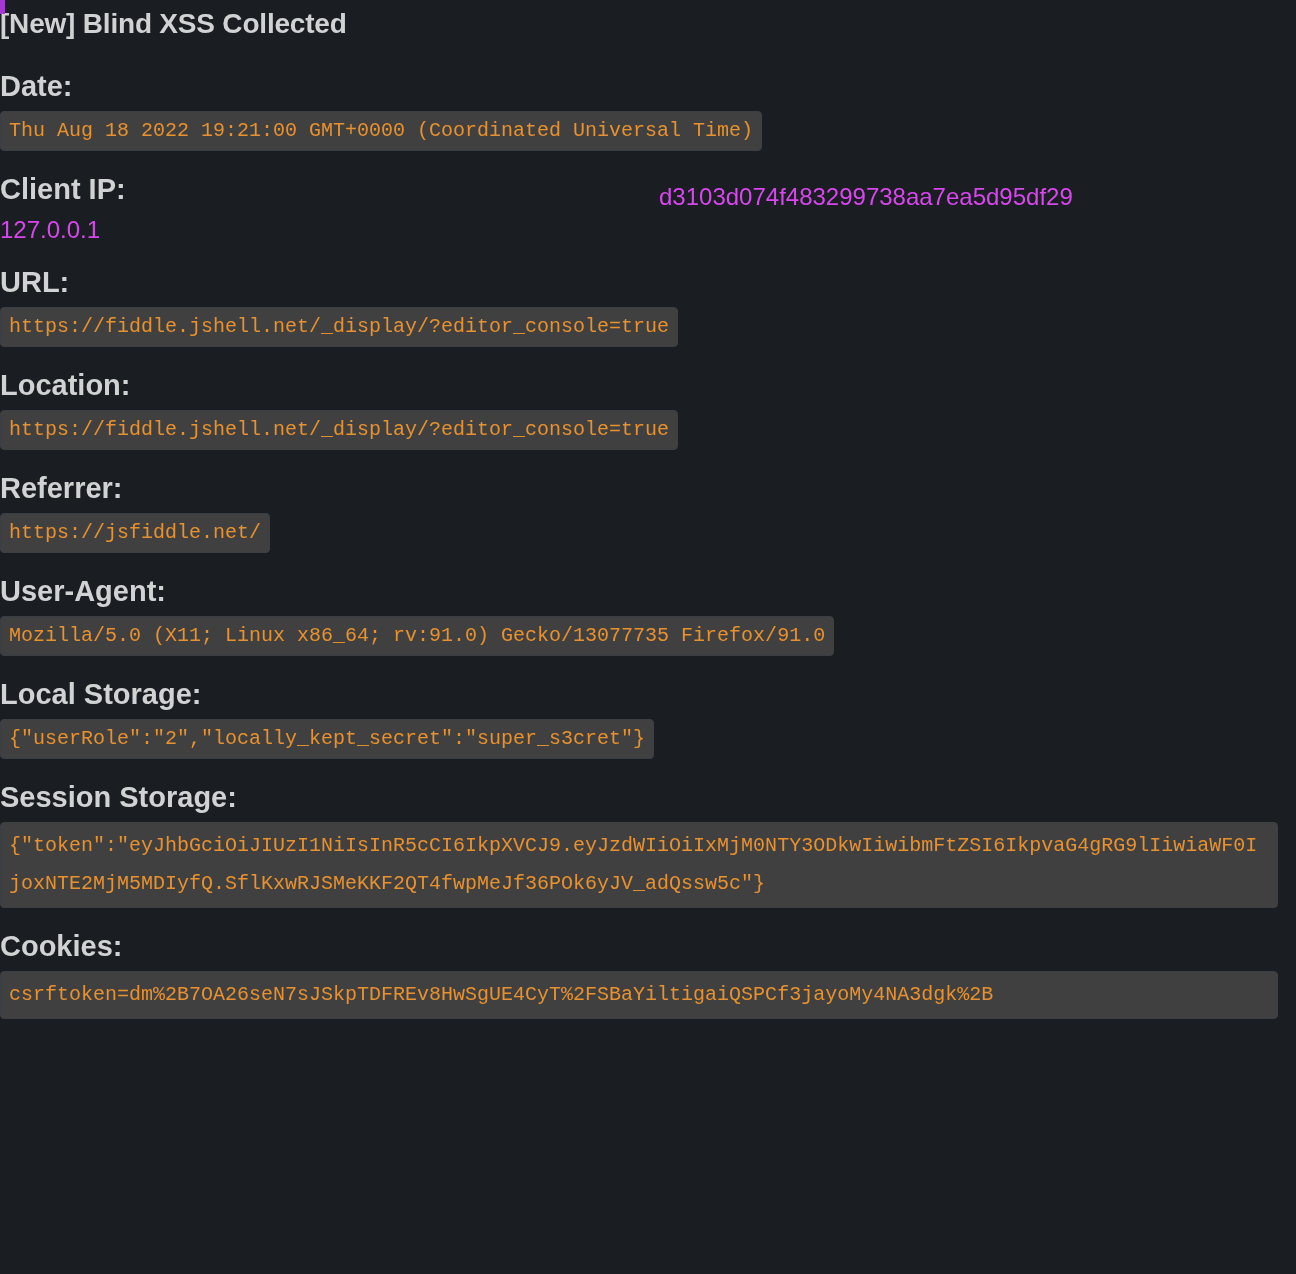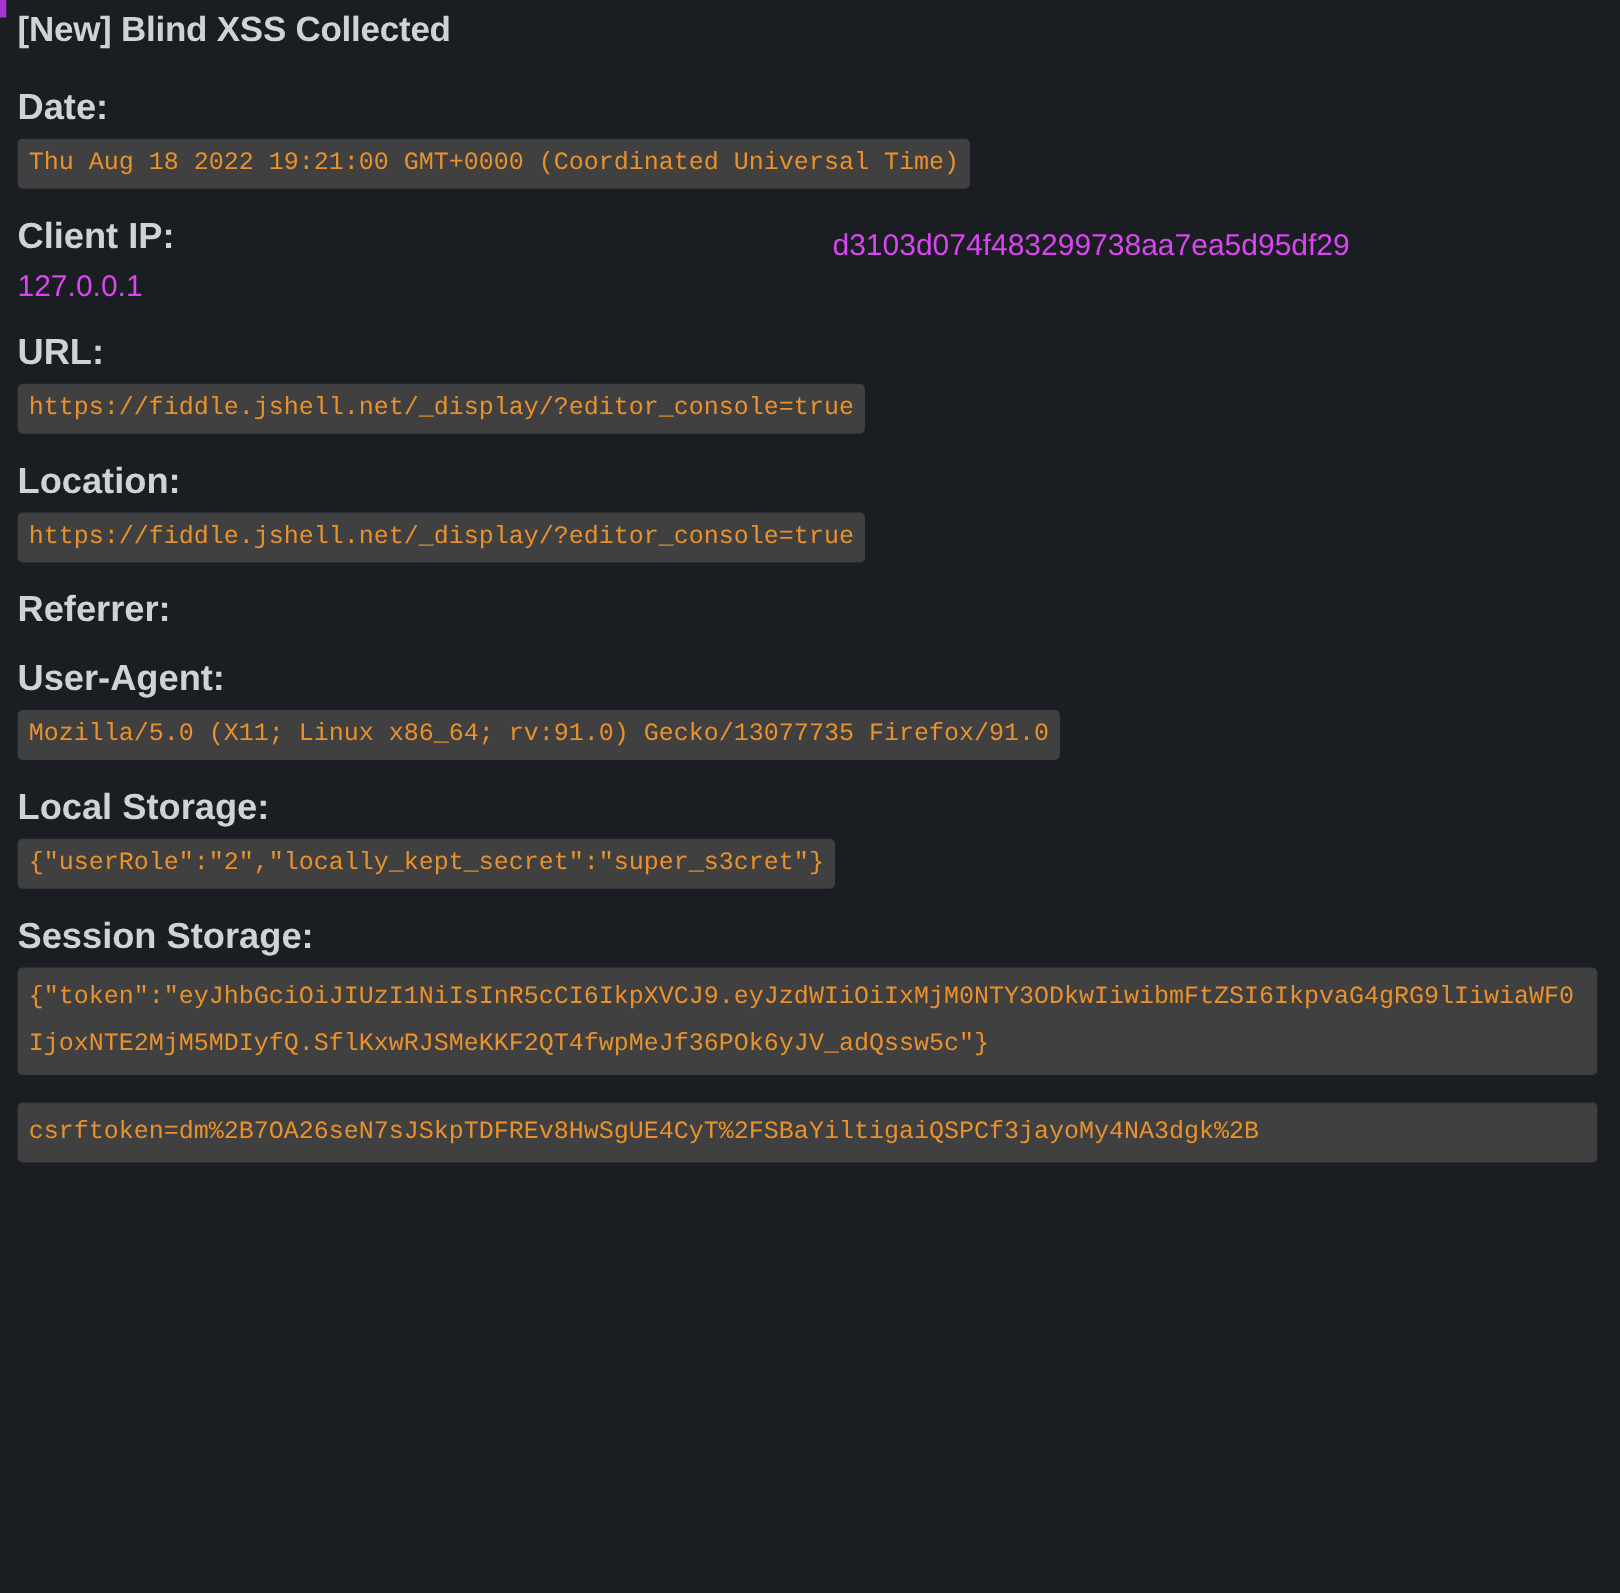--- a/index.html
+++ b/index.html
@@ -16,21 +16,21 @@
   }
   .accent-bar {
     position: absolute;
     left: 0;
     top: 0;
     width: 5px;
     height: 14px;
     background: #a436d1;
   }
   .container {
-    padding: 8px 18px 0 14px;
+    padding: 8px 18px 0 0;
   }
   .title {
     font-size: 28px;
     font-weight: 800;
     color: #d1d2d3;
     margin: 0 0 30px 0;
     letter-spacing: -0.2px;
   }
   .row {
     display: flex;
@@ -103,35 +103,37 @@
     <span class="code">https://fiddle.jshell.net/_display/?editor_console=true</span>
   </div>
 
   <div class="field">
     <div class="label">Location:</div>
     <span class="code">https://fiddle.jshell.net/_display/?editor_console=true</span>
   </div>
 
   <div class="field">
     <div class="label">Referrer:</div>
+    <span class="code">https://jsfiddle.net/</span>
   </div>
 
 
   <div class="field">
     <div class="label">User-Agent:</div>
     <span class="code">Mozilla/5.0 (X11; Linux x86_64; rv:91.0) Gecko/13077735 Firefox/91.0</span>
   </div>
 
   <div class="field">
     <div class="label">Local Storage:</div>
     <span class="code">{"userRole":"2","locally_kept_secret":"super_s3cret"}</span>
   </div>
 
   <div class="field">
     <div class="label">Session Storage:</div>
     <span class="code block">{"token":"eyJhbGciOiJIUzI1NiIsInR5cCI6IkpXVCJ9.eyJzdWIiOiIxMjM0NTY3ODkwIiwibmFtZSI6IkpvaG4gRG9lIiwiaWF0IjoxNTE2MjM5MDIyfQ.SflKxwRJSMeKKF2QT4fwpMeJf36POk6yJV_adQssw5c"}</span>
   </div>
 
   <div class="field">
+    <div class="label">Cookies:</div>
     <span class="code block">csrftoken=dm%2B7OA26seN7sJSkpTDFREv8HwSgUE4CyT%2FSBaYiltigaiQSPCf3jayoMy4NA3dgk%2B</span>
   </div>
 
 </div>
 
 </body></html>

